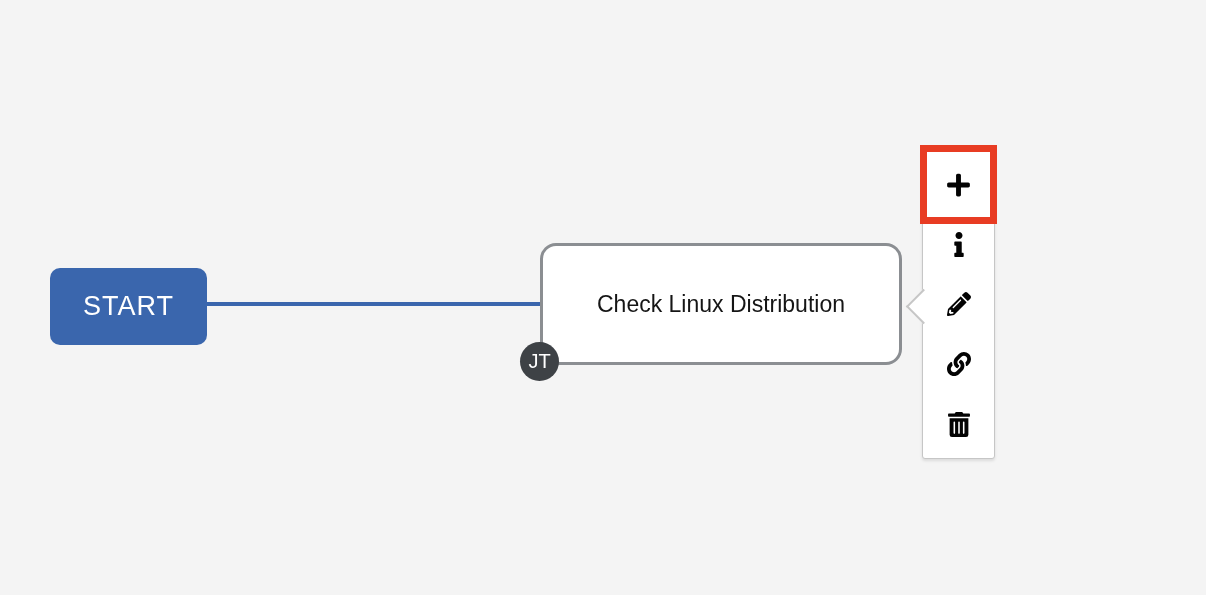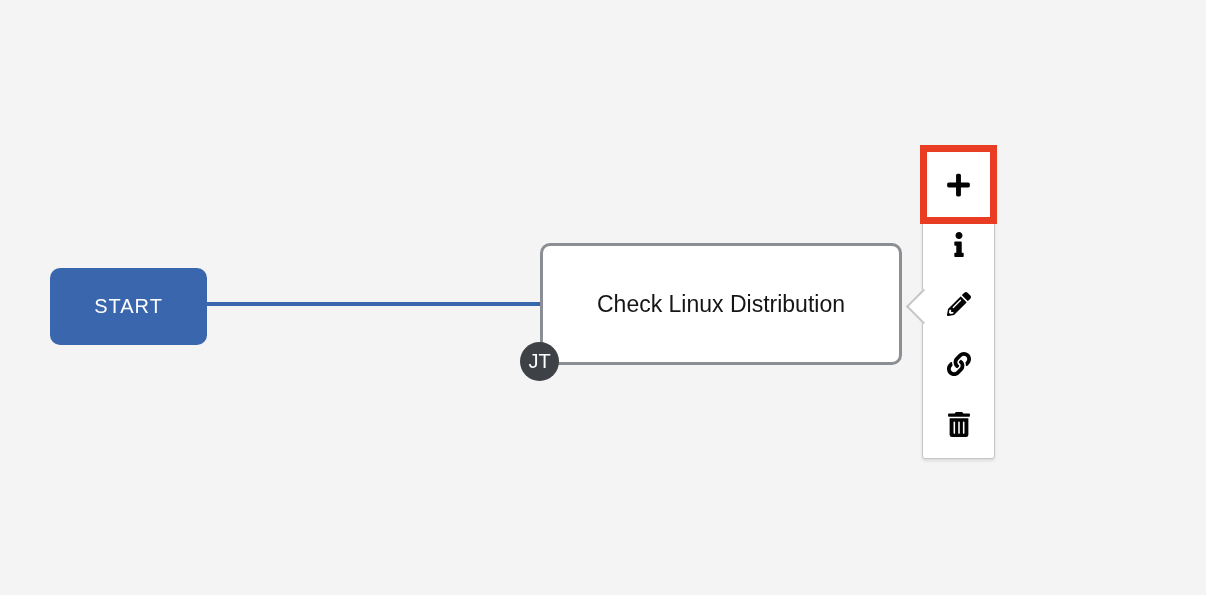--- a/index.html
+++ b/index.html
@@ -18,21 +18,21 @@
   
   .start-node {
     position: absolute;
     left: 50px;
     top: 268px;
     width: 157px;
     height: 77px;
     background: #3a66ad;
     border-radius: 10px;
     color: #ffffff;
-    font-size: 20px;
+    font-size: 27px;
     letter-spacing: 1px;
     display: flex;
     align-items: center;
     justify-content: center;
     cursor: pointer;
     z-index: 1;
   }
 
   
   .connector {
@@ -48,21 +48,21 @@
   
   .wf-node {
     position: absolute;
     left: 540px;
     top: 243px;
     width: 362px;
     height: 122px;
     box-sizing: border-box;
     background: #ffffff;
     border: 3px solid #8b8e92;
-    border-radius: 10px;
+    border-radius: 16px;
     display: flex;
     align-items: center;
     justify-content: center;
     cursor: pointer;
     z-index: 2;
   }
   .wf-node-title {
     font-size: 23px;
     color: #151515;
   }

